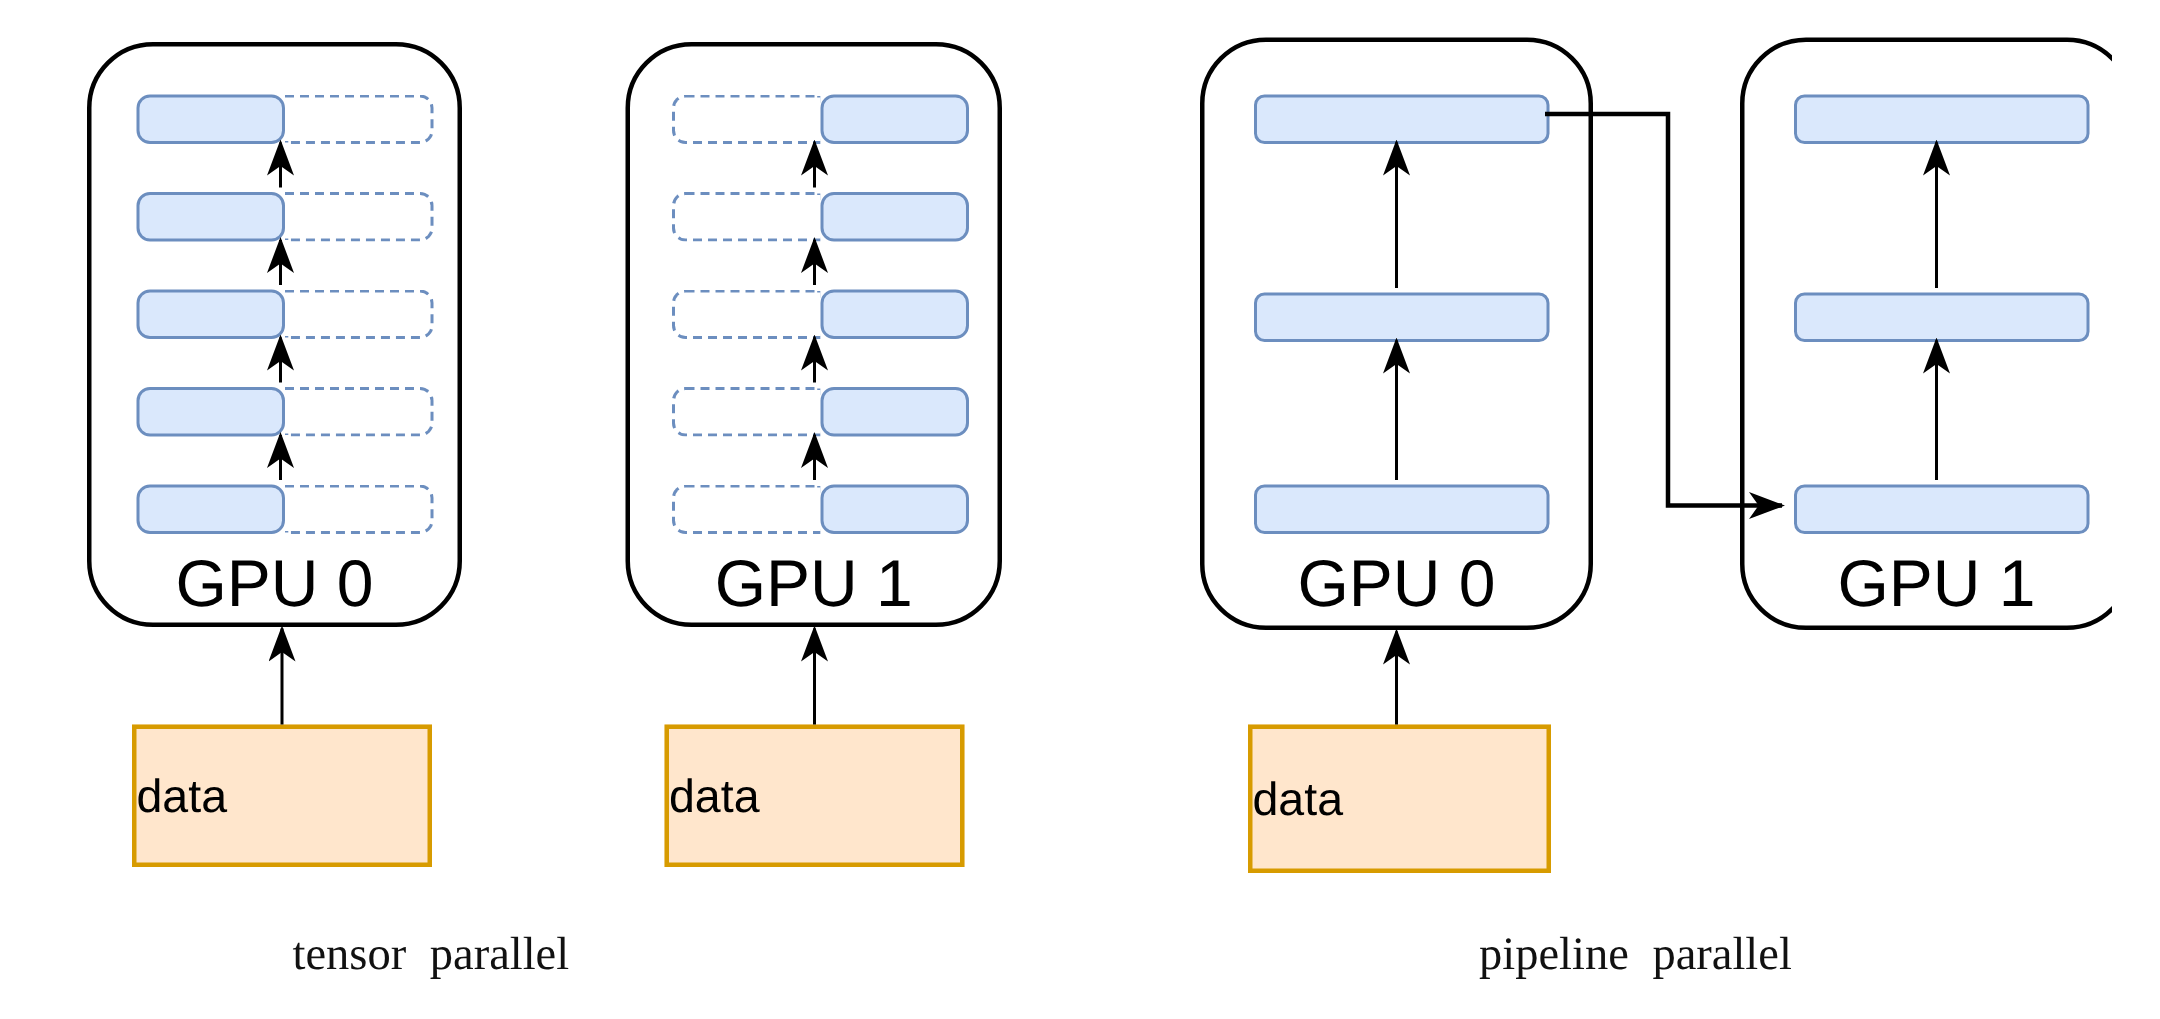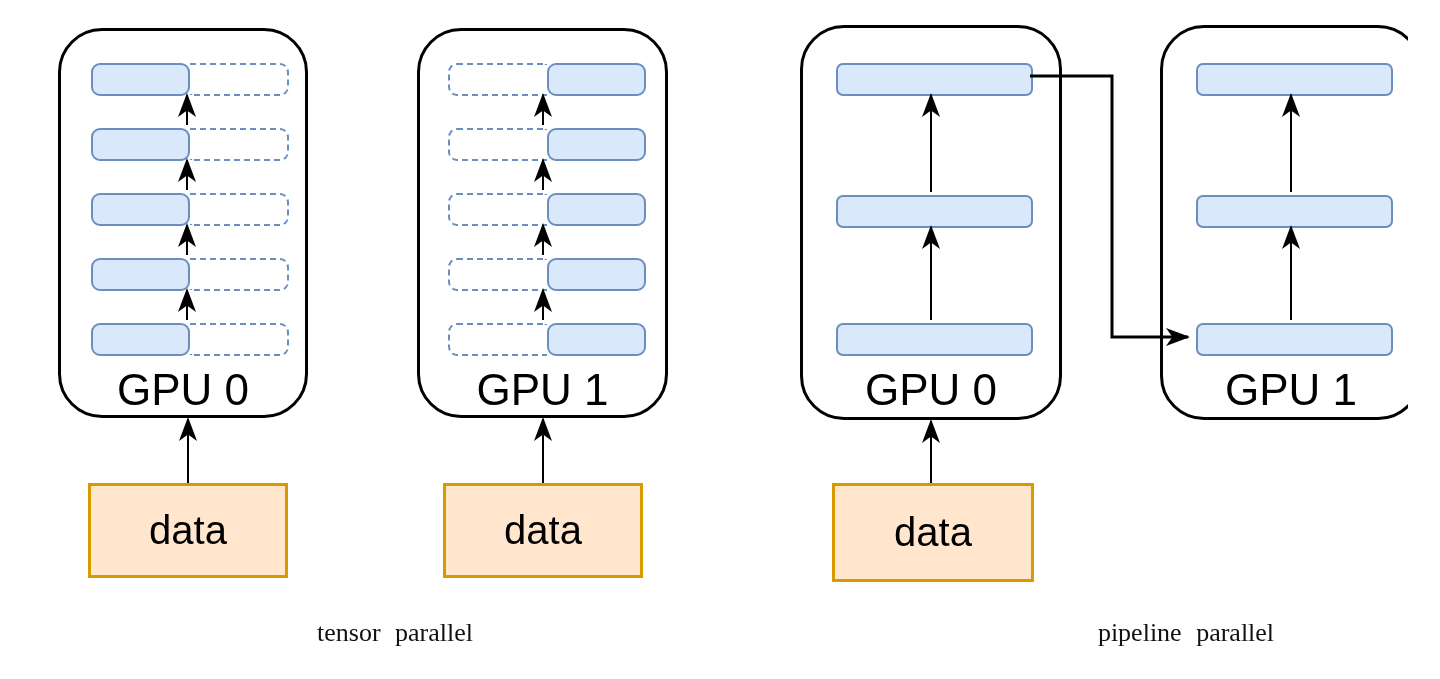--- a/index.html
+++ b/index.html
@@ -33,26 +33,26 @@
     border-radius:7px;
   }
   .gpu-label{
     position:absolute;left:0;width:100%;text-align:center;
     font-size:44px;line-height:1;color:#000;white-space:nowrap;
   }
   .data-box{
     position:absolute;box-sizing:border-box;
     background:var(--data-fill,#ffe6cc);
     border:3px solid var(--data-stroke,#d79b00);
-    display:flex;align-items:center;justify-content:center;
-    font-size:40px;color:#000;
+    display:flex;align-items:center;
+    font-size:31px;color:#000;
   }
   .caption{
-    position:absolute;width:400px;text-align:center;
-    font-family:"Liberation Serif",serif;font-size:26px;color:#111;
+    position:absolute;width:400px;text-align:left;
+    font-family:"Liberation Serif",serif;font-size:31px;color:#111;
     word-spacing:8px;white-space:nowrap;
   }
   svg.overlay{position:absolute;left:0;top:0;pointer-events:none;z-index:5;}
 </style>
 </head>
 <body>
 
 <div class="canvas">
 
   <section>

